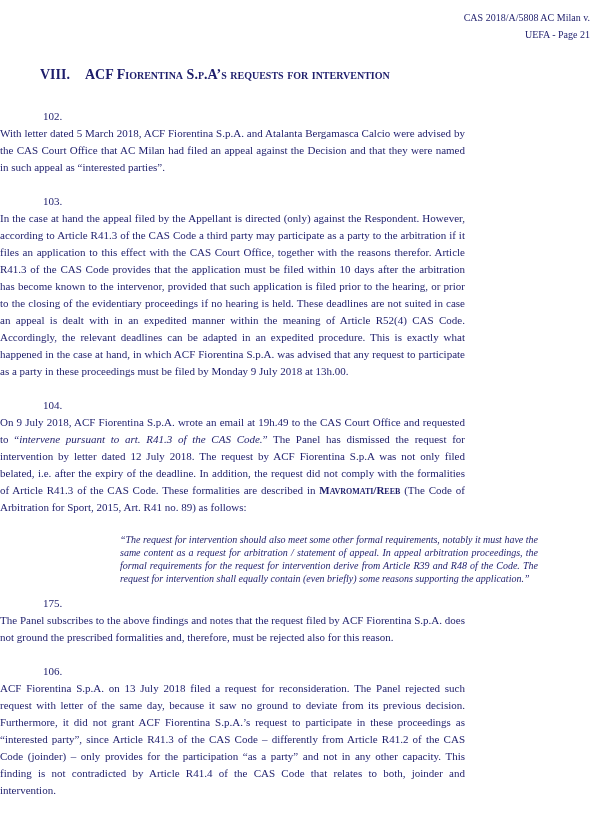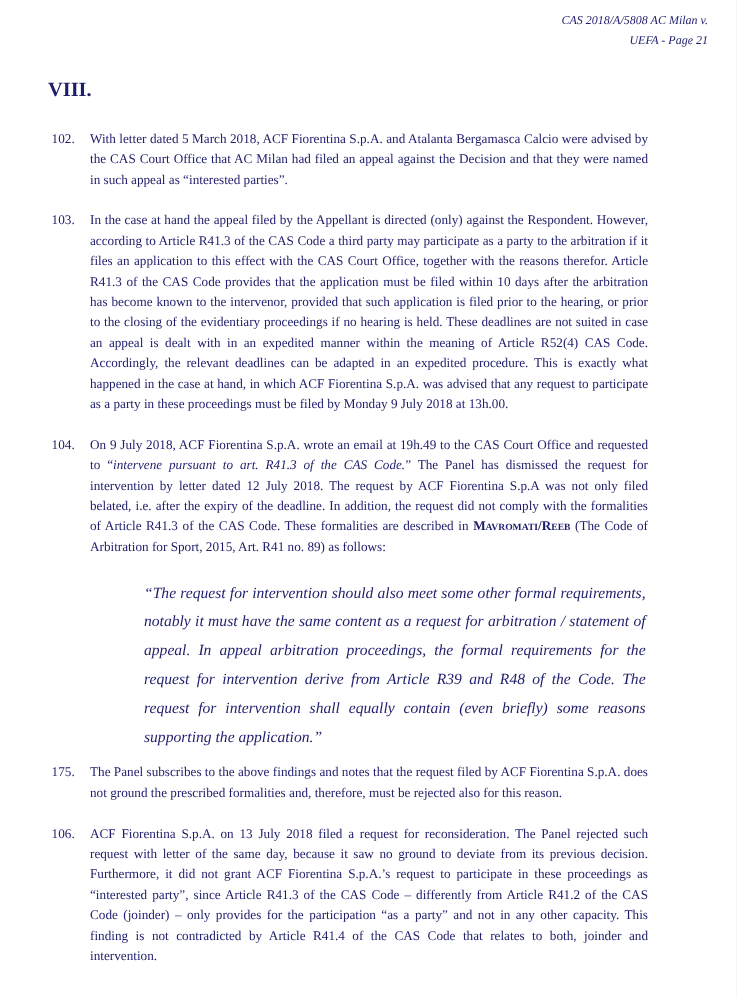--- a/index.html
+++ b/index.html
@@ -19,47 +19,47 @@
     box-sizing: border-box;
   }
   .doc-header {
     position: absolute;
     top: 9px;
     right: 24px;
     text-align: right;
     font-size: 10px;
     line-height: 17px;
     white-space: nowrap;
-    font-style: italic;
   }
   .content {
     position: absolute;
     top: 66px;
     left: 0;
     width: 614px;
   }
   .heading {
     display: flex;
     margin: 0 0 25px 40px;
     font-weight: bold;
-    font-size: 17px;
+    font-size: 14px;
     line-height: 17px;
   }
   .heading-num {
     width: 45px;
     flex-shrink: 0;
   }
   .heading-title {
     font-variant: small-caps;
   }
   .para {
     display: flex;
     margin: 0 0 17px 0;
     font-size: 11px;
     line-height: 17px;
+    flex-direction: column;
   }
   .para-num {
     margin-left: 43px;
     width: 32px;
     flex-shrink: 0;
   }
   .para-body {
     width: 465px;
     text-align: justify;
   }
@@ -68,39 +68,40 @@
     margin-top: 47px;
   }
   .smallcaps {
     font-variant: small-caps;
     font-weight: bold;
   }
   .quote {
     margin: 16px 0 10px 120px;
     width: 418px;
     font-style: italic;
-    font-size: 13px;
-    line-height: 24px;
+    font-size: 10px;
+    line-height: 13px;
     text-align: justify;
   }
 </style>
 </head>
 <body>
 
 <div class="page">
 
   <div class="doc-header">
     <div>CAS 2018/A/5808 AC Milan v.</div>
     <div>UEFA - Page 21</div>
   </div>
 
   <div class="content">
 
     <div class="heading">
       <span class="heading-num">VIII.</span>
+      <span class="heading-title">ACF Fiorentina S.p.A’s requests for intervention</span>
     </div>
 
     <div class="para">
       <span class="para-num">102.</span>
       <span class="para-body">With letter dated 5 March 2018, ACF Fiorentina S.p.A. and Atalanta Bergamasca Calcio were advised by the CAS Court Office that AC Milan had filed an appeal against the Decision and that they were named in such appeal as “interested parties”.</span>
     </div>
 
     <div class="para">
       <span class="para-num">103.</span>
       <span class="para-body">In the case at hand the appeal filed by the Appellant is directed (only) against the Respondent. However, according to Article R41.3 of the CAS Code a third party may participate as a party to the arbitration if it files an application to this effect with the CAS Court Office, together with the reasons therefor. Article R41.3 of the CAS Code provides that the application must be filed within 10 days after the arbitration has become known to the intervenor, provided that such application is filed prior to the hearing, or prior to the closing of the evidentiary proceedings if no hearing is held. These deadlines are not suited in case an appeal is dealt with in an expedited manner within the meaning of Article R52(4) CAS Code. Accordingly, the relevant deadlines can be adapted in an expedited procedure. This is exactly what happened in the case at hand, in which ACF Fiorentina S.p.A. was advised that any request to participate as a party in these proceedings must be filed by Monday 9 July 2018 at 13h.00.</span>

